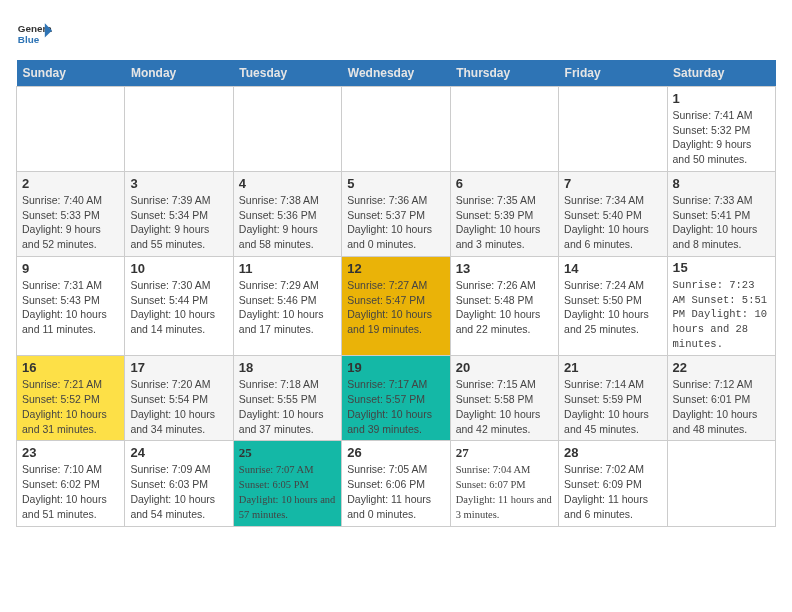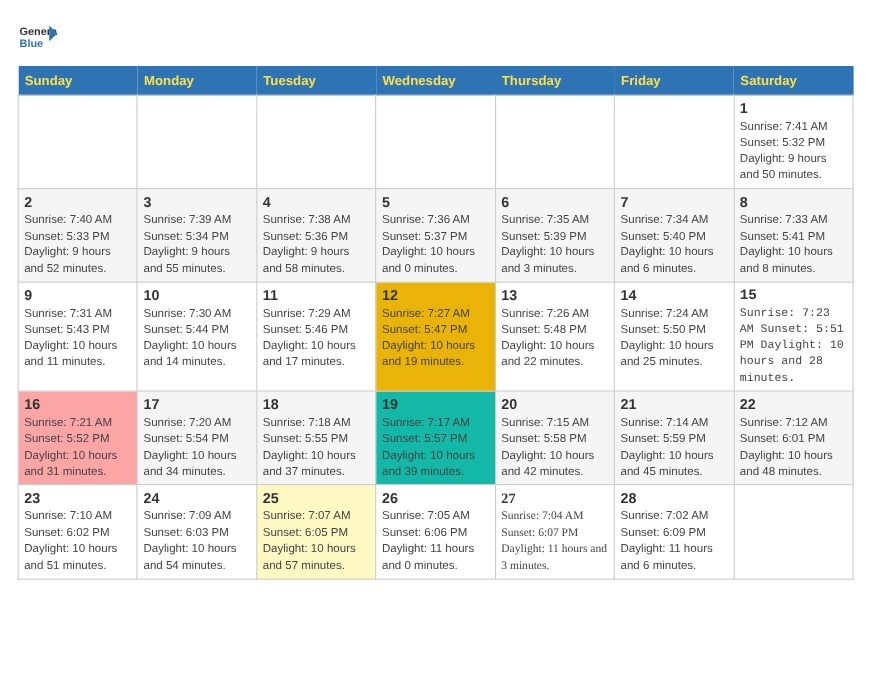--- a/index.html
+++ b/index.html
@@ -37,21 +37,21 @@
       font-size: 14px;
       color: #555;
     }
     table {
       width: 100%;
       border-collapse: collapse;
       font-size: 11px;
     }
     th {
       background-color: #2e74b5;
-      color: #fde047;
+      color: #e5e5e5;
       text-align: left;
       padding: 6px 6px;
       font-size: 12px;
       font-weight: bold;
     }
     td {
       border: 1px solid #ccc;
       vertical-align: top;
       padding: 4px 5px;
       height: 85px;
@@ -206,21 +206,21 @@
 Daylight: 10 hours and 25 minutes.</div>
         </td>
         <td style="background: rgb(255, 255, 255); font-family: Liberation Mono, monospace;">
           <span class="day-num">15</span>
           <div class="day-info">Sunrise: 7:23 AM
 Sunset: 5:51 PM
 Daylight: 10 hours and 28 minutes.</div>
         </td>
       </tr>
       <tr>
-        <td style="background: #fca5a5;">
+        <td style="background: #fde047;">
           <span class="day-num">16</span>
           <div class="day-info">Sunrise: 7:21 AM
 Sunset: 5:52 PM
 Daylight: 10 hours and 31 minutes.</div>
         </td>
         <td style="background: rgb(245, 245, 245);">
           <span class="day-num">17</span>
           <div class="day-info">Sunrise: 7:20 AM
 Sunset: 5:54 PM
 Daylight: 10 hours and 34 minutes.</div>
@@ -262,21 +262,21 @@
           <div class="day-info">Sunrise: 7:10 AM
 Sunset: 6:02 PM
 Daylight: 10 hours and 51 minutes.</div>
         </td>
         <td style="background: rgb(255, 255, 255);">
           <span class="day-num">24</span>
           <div class="day-info">Sunrise: 7:09 AM
 Sunset: 6:03 PM
 Daylight: 10 hours and 54 minutes.</div>
         </td>
-        <td style="background: #fef9c3;">
+        <td style="background: #14b8a6; font-family: Liberation Serif, serif;">
           <span class="day-num">25</span>
           <div class="day-info">Sunrise: 7:07 AM
 Sunset: 6:05 PM
 Daylight: 10 hours and 57 minutes.</div>
         </td>
         <td style="background: rgb(255, 255, 255);">
           <span class="day-num">26</span>
           <div class="day-info">Sunrise: 7:05 AM
 Sunset: 6:06 PM
 Daylight: 11 hours and 0 minutes.</div>

